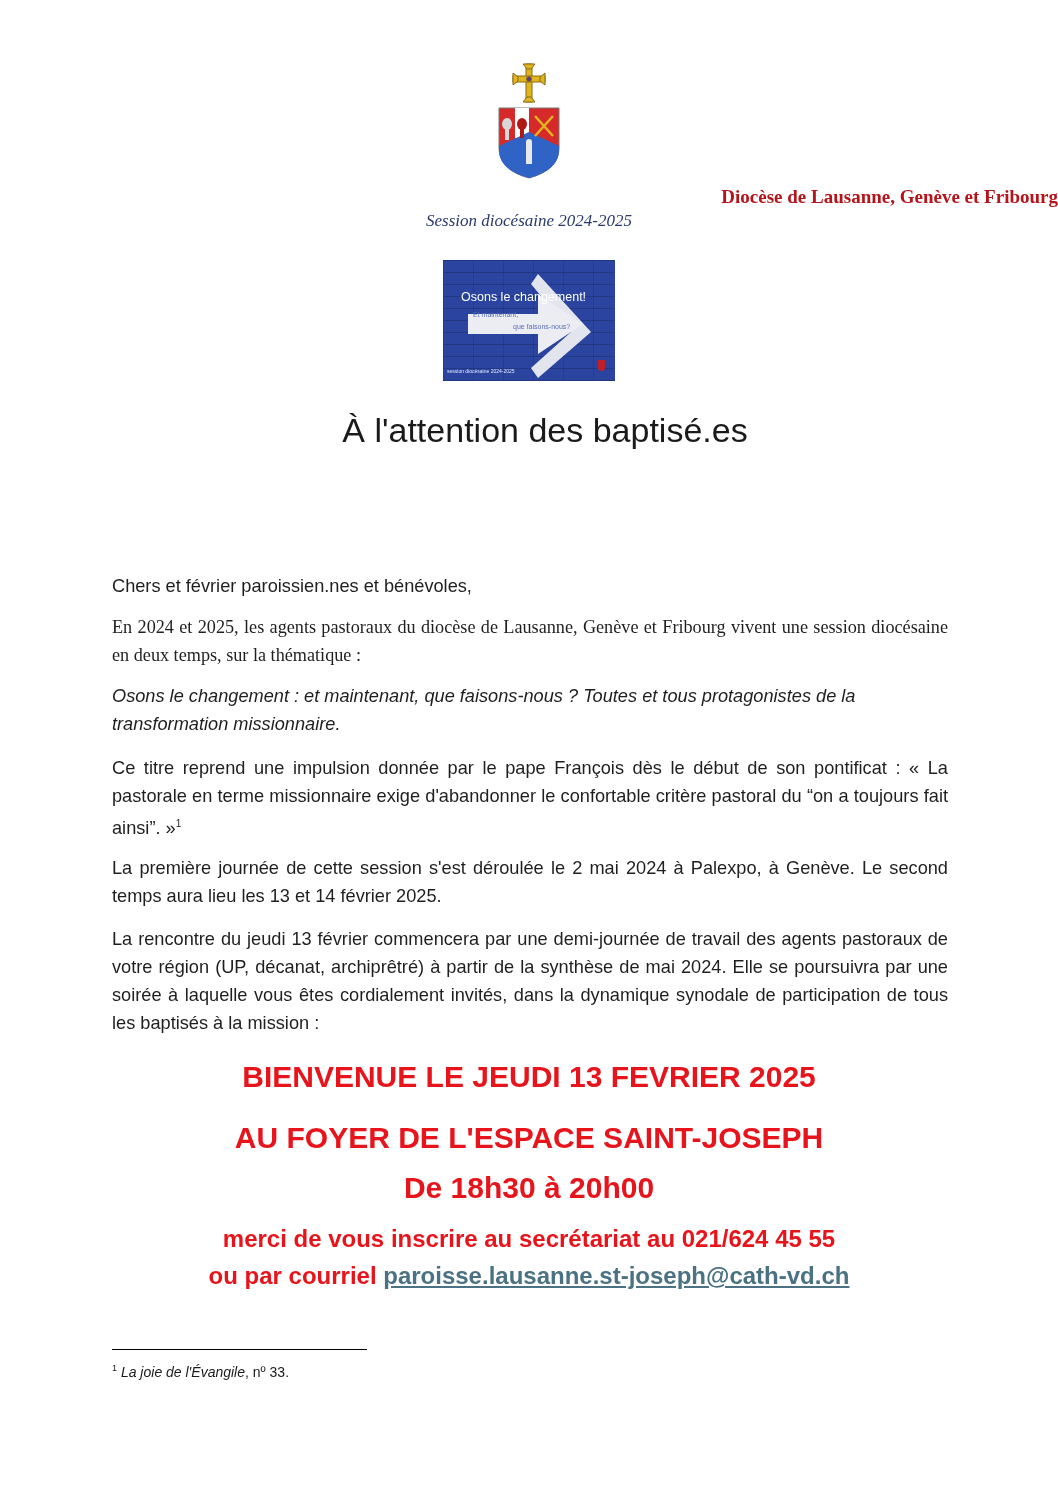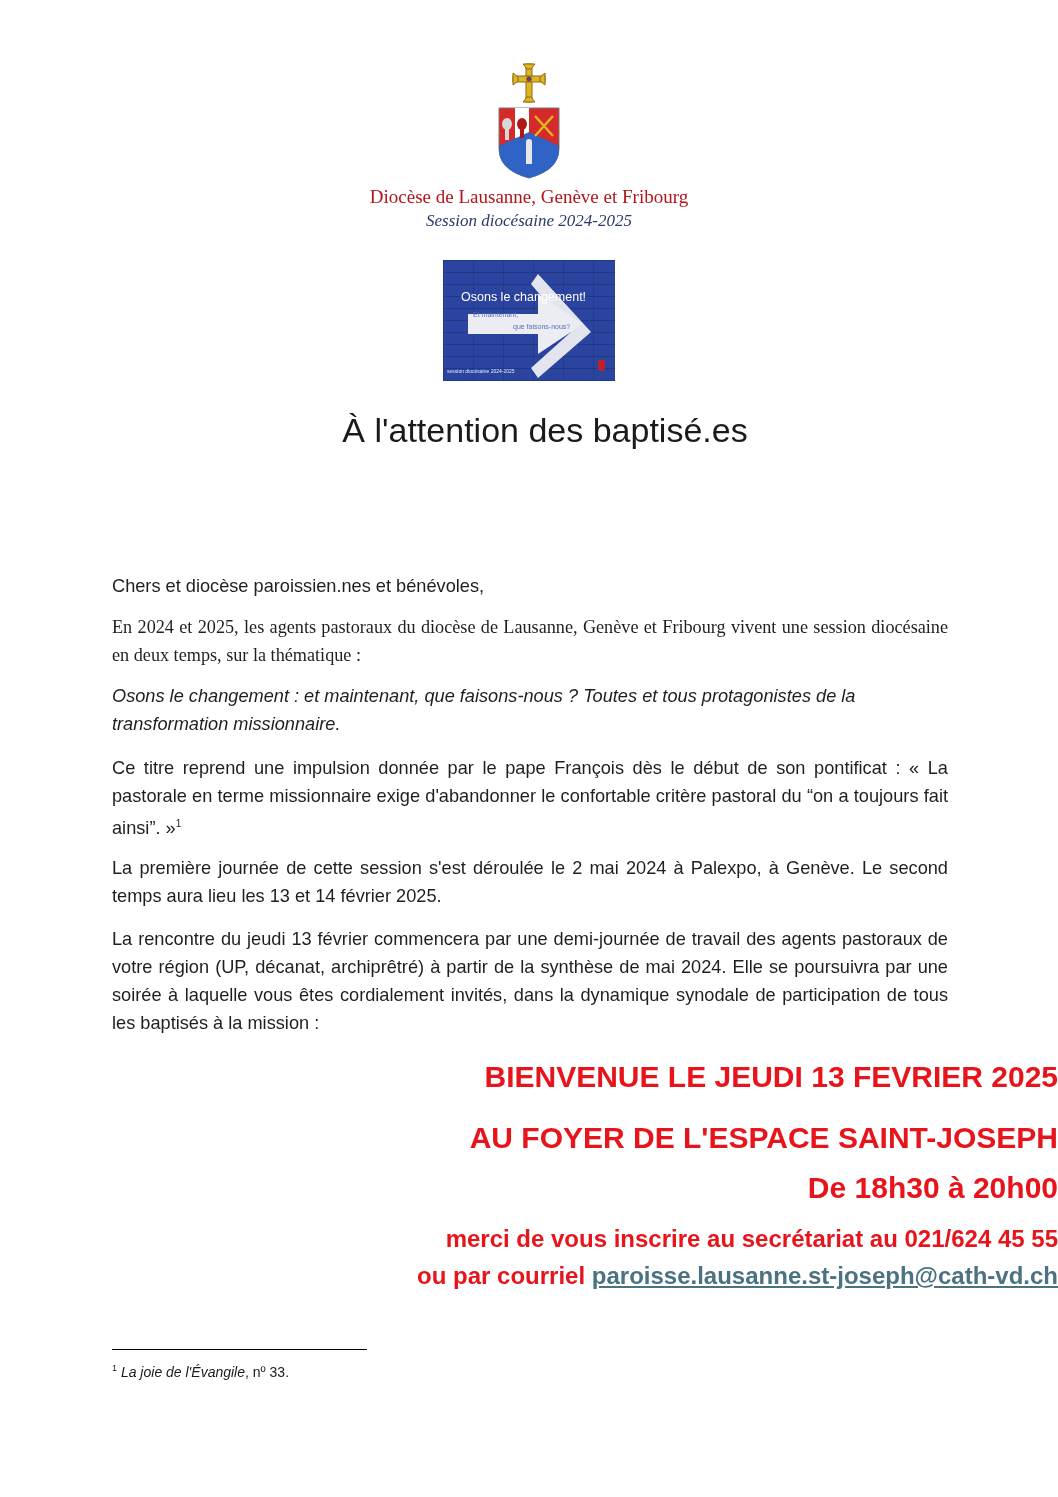--- a/index.html
+++ b/index.html
@@ -1,34 +1,34 @@
 <!DOCTYPE html>
 <html><head>
   <meta charset="utf-8">
   <style>
     html, body { margin:0; padding:0; background:#ffffff; }
     body { width:1058px; height:1497px; position:relative; overflow:hidden; font-family:"Liberation Sans", sans-serif; color:#1a1a1a; }
     .crest { position:absolute; left:493px; top:62px; width:72px; height:120px; }
-    .diocese { position:absolute; left:0; width:1058px; top:186px; text-align:center; font-family:"Liberation Serif", serif; font-weight:normal; font-size:19px; color:#b3151b; }
+    .diocese { position:absolute; left:0; width:1058px; top:186px; text-align:right; font-family:"Liberation Serif", serif; font-weight:bold; font-size:19px; color:#b3151b; }
     .session { position:absolute; left:0; width:1058px; top:211px; text-align:center; font-family:"Liberation Serif", serif; font-style:italic; font-size:17px; color:#2b3a6b; }
     .poster { position:absolute; left:443px; top:260px; width:172px; height:121px; background:#2a44a0; overflow:hidden; }
     .poster .bricks { position:absolute; inset:0; background:
       repeating-linear-gradient(0deg, rgba(0,0,0,0.18) 0 1px, transparent 1px 12px),
       repeating-linear-gradient(90deg, rgba(0,0,0,0.12) 0 1px, transparent 1px 30px); }
     .poster svg { position:absolute; left:0; top:0; }
     .poster .p-title { position:absolute; left:18px; top:30px; font-size:12.5px; color:#fff; white-space:nowrap; }
     .poster .p-sub1 { position:absolute; left:30px; top:51px; font-size:7px; color:#5a6fb8; }
     .poster .p-sub2 { position:absolute; left:70px; top:63px; font-size:7px; color:#5a6fb8; }
     .poster .p-foot { position:absolute; left:4px; top:108px; font-size:5px; color:#dfe6ff; }
     .poster .p-badge { position:absolute; left:155px; top:100px; width:7px; height:11px; background:#c0202a; border-radius:0 0 4px 4px; }
     .heading { position:absolute; left:16px; width:1058px; top:406px; text-align:center; font-size:34px; line-height:49px; font-weight:normal; color:#1a1a1a; }
     .para { position:absolute; left:112px; width:836px; font-size:18.2px; line-height:28px; text-align:justify; color:#1f1f1f; }
     .para.italic { font-style:italic; }
     .para.left { text-align:left; }
-    .red { position:absolute; left:0; width:1058px; text-align:right; color:#e8141c; font-weight:bold; }
+    .red { position:absolute; left:0; width:1058px; text-align:center; color:#e8141c; font-weight:bold; }
     .r1 { top:1060px; font-size:30px; }
     .r2 { top:1121px; font-size:30px; }
     .r3 { top:1171px; font-size:30px; }
     .r4 { top:1225px; font-size:24px; }
     .r5 { top:1262px; font-size:24px; }
     .email { color:#4a7282; text-decoration:underline; font-weight:bold; }
     .fn-rule { position:absolute; left:112px; top:1349px; width:255px; height:1px; background:#000; }
     .footnote { position:absolute; left:112px; top:1363px; font-size:14px; color:#1a1a1a; }
     .footnote sup { font-size:9px; }
   </style>
@@ -74,21 +74,21 @@
   <div class="p-sub1">Et maintenant,</div>
   <div class="p-sub2">que faisons-nous?</div>
   <div class="p-foot">session diocésaine 2024-2025</div>
   <div class="p-badge"></div>
 </div>
 
 <div class="heading">
   <div>À l'attention des baptisé.es</div>
 </div>
 
-<div class="para left" style="top:572px;">Chers et diocèse paroissien.nes et bénévoles,</div>
+<div class="para left" style="top:572px;">Chers et février paroissien.nes et bénévoles,</div>
 <div class="para" style="top:613px;font-family:Liberation Serif, serif;">En 2024 et 2025, les agents pastoraux du diocèse de Lausanne, Genève et Fribourg vivent une session diocésaine en deux temps, sur la thématique :</div>
 <div class="para italic left" style="top:682px;">Osons le changement : et maintenant, que faisons-nous ? Toutes et tous protagonistes de la transformation missionnaire.</div>
 <div class="para" style="top:754px;"><span>Ce titre reprend une impulsion donnée par le pape François dès le début de son pontificat : « La pastorale en terme missionnaire exige d'abandonner le confortable critère pastoral du “on a toujours fait ainsi”. »</span><sup style="font-size:10px;">1</sup></div>
 <div class="para" style="top:854px;">La première journée de cette session s'est déroulée le 2 mai 2024 à Palexpo, à Genève. Le second temps aura lieu les 13 et 14 février 2025.</div>
 <div class="para" style="top:925px;">La rencontre du jeudi 13 février commencera par une demi-journée de travail des agents pastoraux de votre région (UP, décanat, archiprêtré) à partir de la synthèse de mai 2024. Elle se poursuivra par une soirée à laquelle vous êtes cordialement invités, dans la dynamique synodale de participation de tous les baptisés à la mission :</div>
 
 <div class="red r1">BIENVENUE LE JEUDI 13 FEVRIER 2025</div>
 <div class="red r2">AU FOYER DE L'ESPACE SAINT-JOSEPH</div>
 <div class="red r3">De 18h30 à 20h00</div>
 <div class="red r4">merci de vous inscrire au secrétariat au 021/624 45 55</div>

